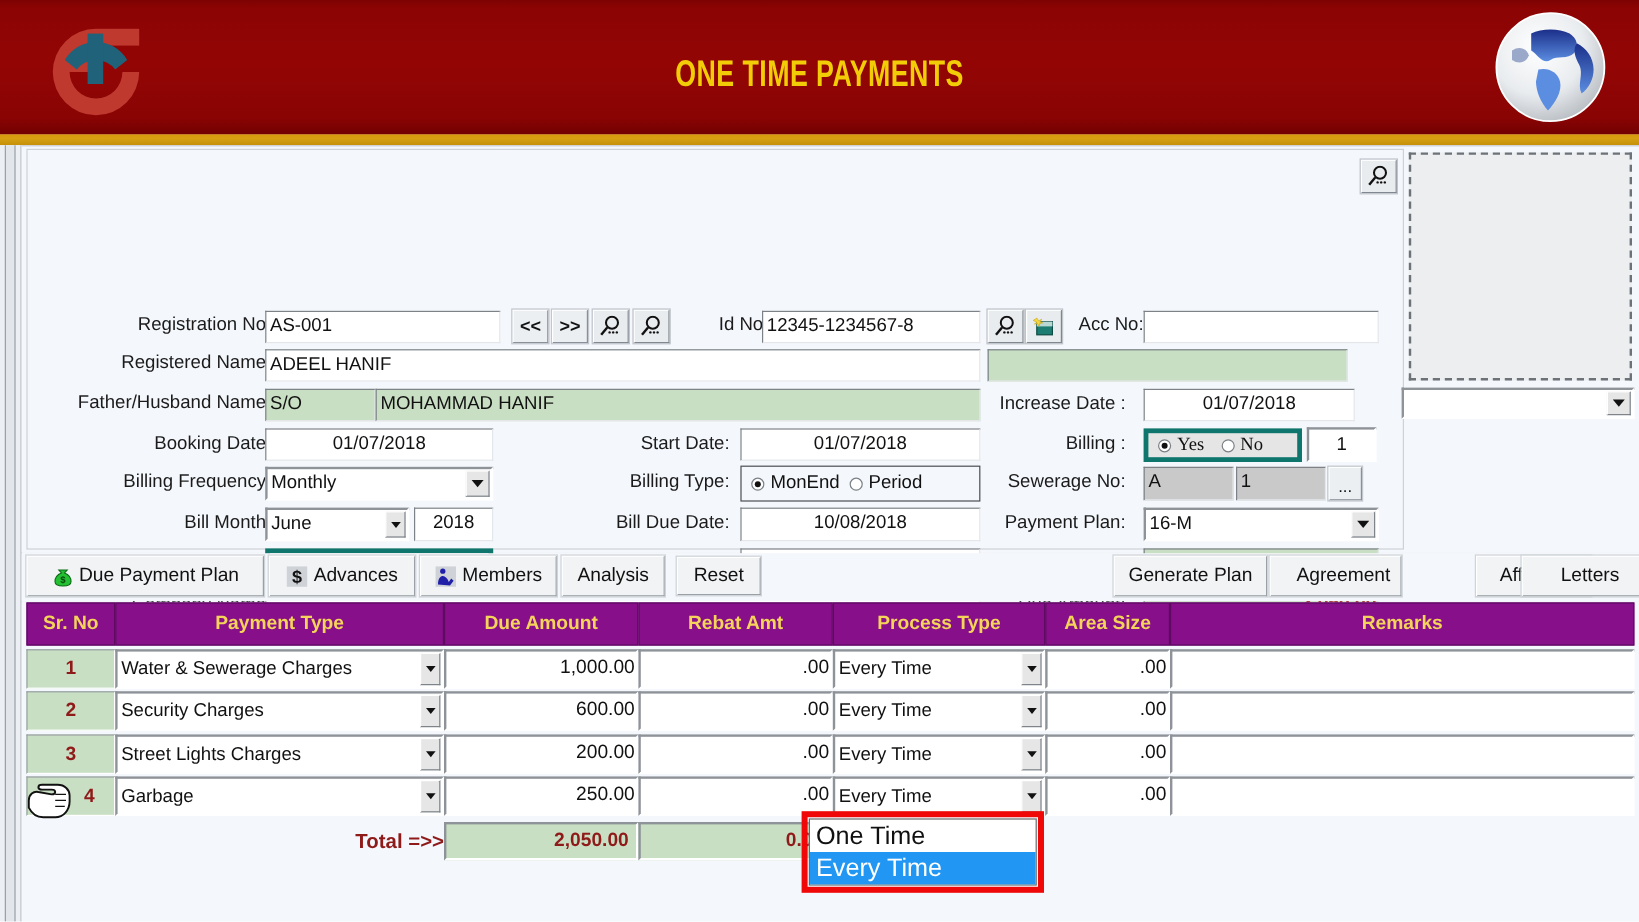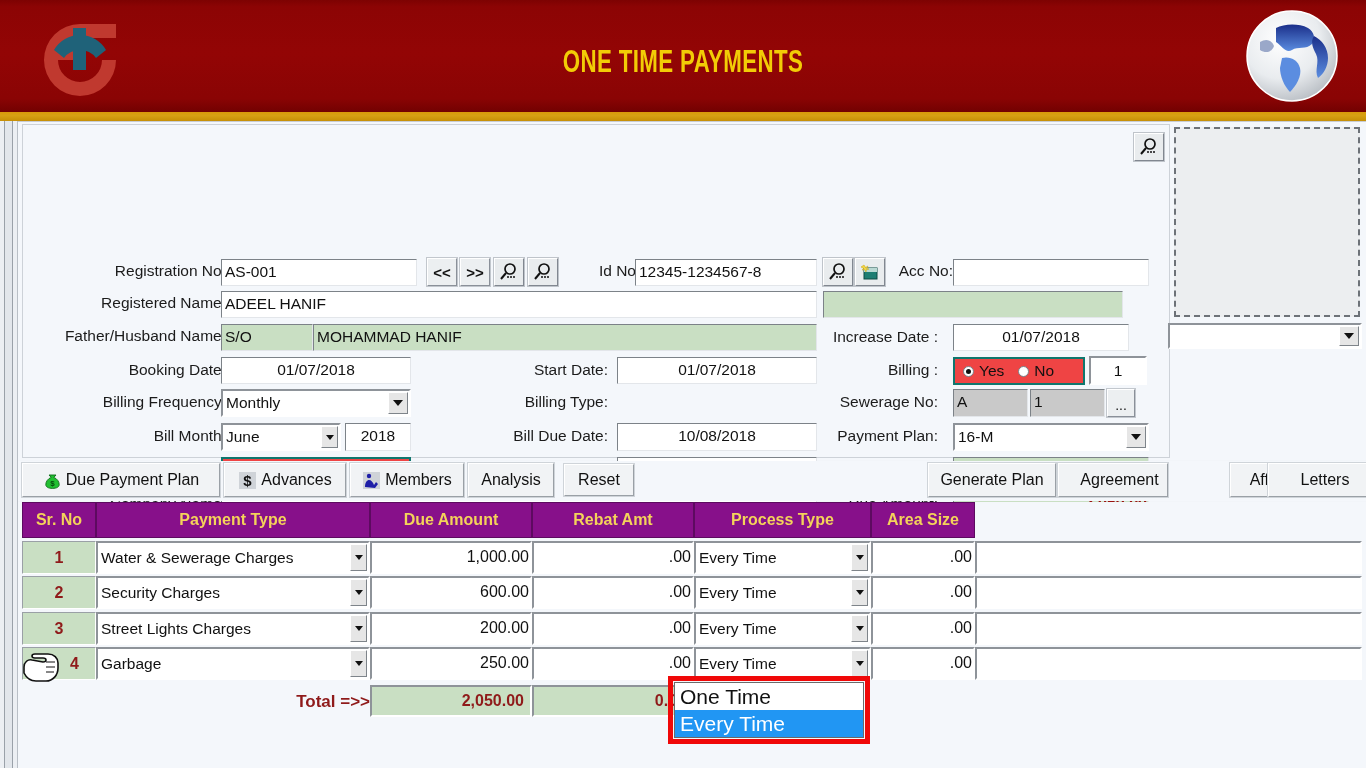--- a/index.html
+++ b/index.html
@@ -109,21 +109,21 @@
     cursor:default; white-space:nowrap;
   }
   .btn.bold { font-weight:bold; }
 
   
   .radiobox {
     position:absolute; background:#f4f7fb;
     border:2px solid; border-color:#8e9399 #ffffff #ffffff #8e9399;
     display:flex; align-items:center; font-size:15.5px; color:#111;
   }
-  .radiobox.plain { border:2px solid #0f766e; background:#ef4444; }
+  .radiobox.plain { border:4px solid #0f766e; background:#e5e5e5;font-family:Liberation Serif, serif; }
   .radio { display:flex; align-items:center; margin-right:14px; white-space:nowrap; }
   .radio .dot {
     width:11px;height:11px;border-radius:50%;
     border:1px solid #7b8086; background:#fff; margin-right:5px;
     position:relative; flex:none;
   }
   .radio.on .dot:after {
     content:''; position:absolute; left:2px; top:2px; width:5px;height:5px;
     border-radius:50%; background:#111;
   }
@@ -317,20 +317,30 @@
     <div class="inp sunken ctr" style="left:1066px; top:231px; width:58px; height:29px; line-height:25px;">1</div>
 
     <div class="lbl" style="left:10px; top:266px; width:193px;">Billing Frequency:</div>
     <div class="combo" style="left:198px; top:264px; width:190px; height:28px;">
       <span>Monthly</span>
       <span class="arrowbtn">
             <i></i>
           </span>
     </div>
     <div class="lbl" style="left:470px; top:266px; width:115px;">Billing Type:</div>
+    <div class="radiobox" style="left:594px; top:263px; width:200px; height:30px; padding-left:8px; border-width:1px; border-color:#4a4f55;">
+      <div class="radio on" style="margin-right:8px;">
+            <span class="dot"></span>
+            <span>MonEnd</span>
+          </div>
+      <div class="radio">
+            <span class="dot"></span>
+            <span>Period</span>
+          </div>
+    </div>
     <div class="lbl" style="left:790px; top:266px; width:125px;">Sewerage No:</div>
     <div class="inp grey" style="left:930px; top:264px; width:75px; height:28px;">A</div>
     <div class="inp grey" style="left:1007px; top:264px; width:75px; height:28px;">1</div>
     <div class="btn" style="left:1084px; top:264px; width:28px; height:28px; align-items:flex-end; font-size:14px; padding-bottom:3px;">...</div>
 
     <div class="lbl" style="left:10px; top:300px; width:193px;">Bill Month:</div>
     <div class="combo" style="left:198px; top:298px; width:120px; height:28px;">
       <span>June</span>
       <span class="arrowbtn" style="width:17px;">
             <i style="border-left-width:4px;border-right-width:4px;border-top-width:5px;"></i>
@@ -436,20 +446,21 @@
   </div>
 
   <div class="grid">
 
     <div class="ghead" style="left:4px; width:74px;">Sr. No</div>
     <div class="ghead" style="left:78px; width:274px;">Payment Type</div>
     <div class="ghead" style="left:352px; width:162px;">Due Amount</div>
     <div class="ghead" style="left:514px; width:162px;">Rebat Amt</div>
     <div class="ghead" style="left:676px; width:177px;">Process Type</div>
     <div class="ghead" style="left:853px; width:104px;">Area  Size</div>
+    <div class="ghead" style="left:957px; width:387px;">Remarks</div>
 
     <div class="srcell" style="left:4px; top:39px; width:74px; height:33px;">1</div>
     <div class="combo" style="left:78px; top:39px; width:274px; height:33px; line-height:29px;">
       <span>Water &amp; Sewerage Charges</span>
       <span class="arrowbtn" style="width:17px;">
           <i style="border-left-width:4px;border-right-width:4px;border-top-width:5px;"></i>
         </span>
     </div>
     <div class="inp sunken rt" style="left:352px; top:39px; width:162px; height:33px; line-height:27px; font-size:16px;">1,000.00</div>
     <div class="inp sunken rt" style="left:514px; top:39px; width:162px; height:33px; line-height:27px; font-size:16px;">.00</div>

